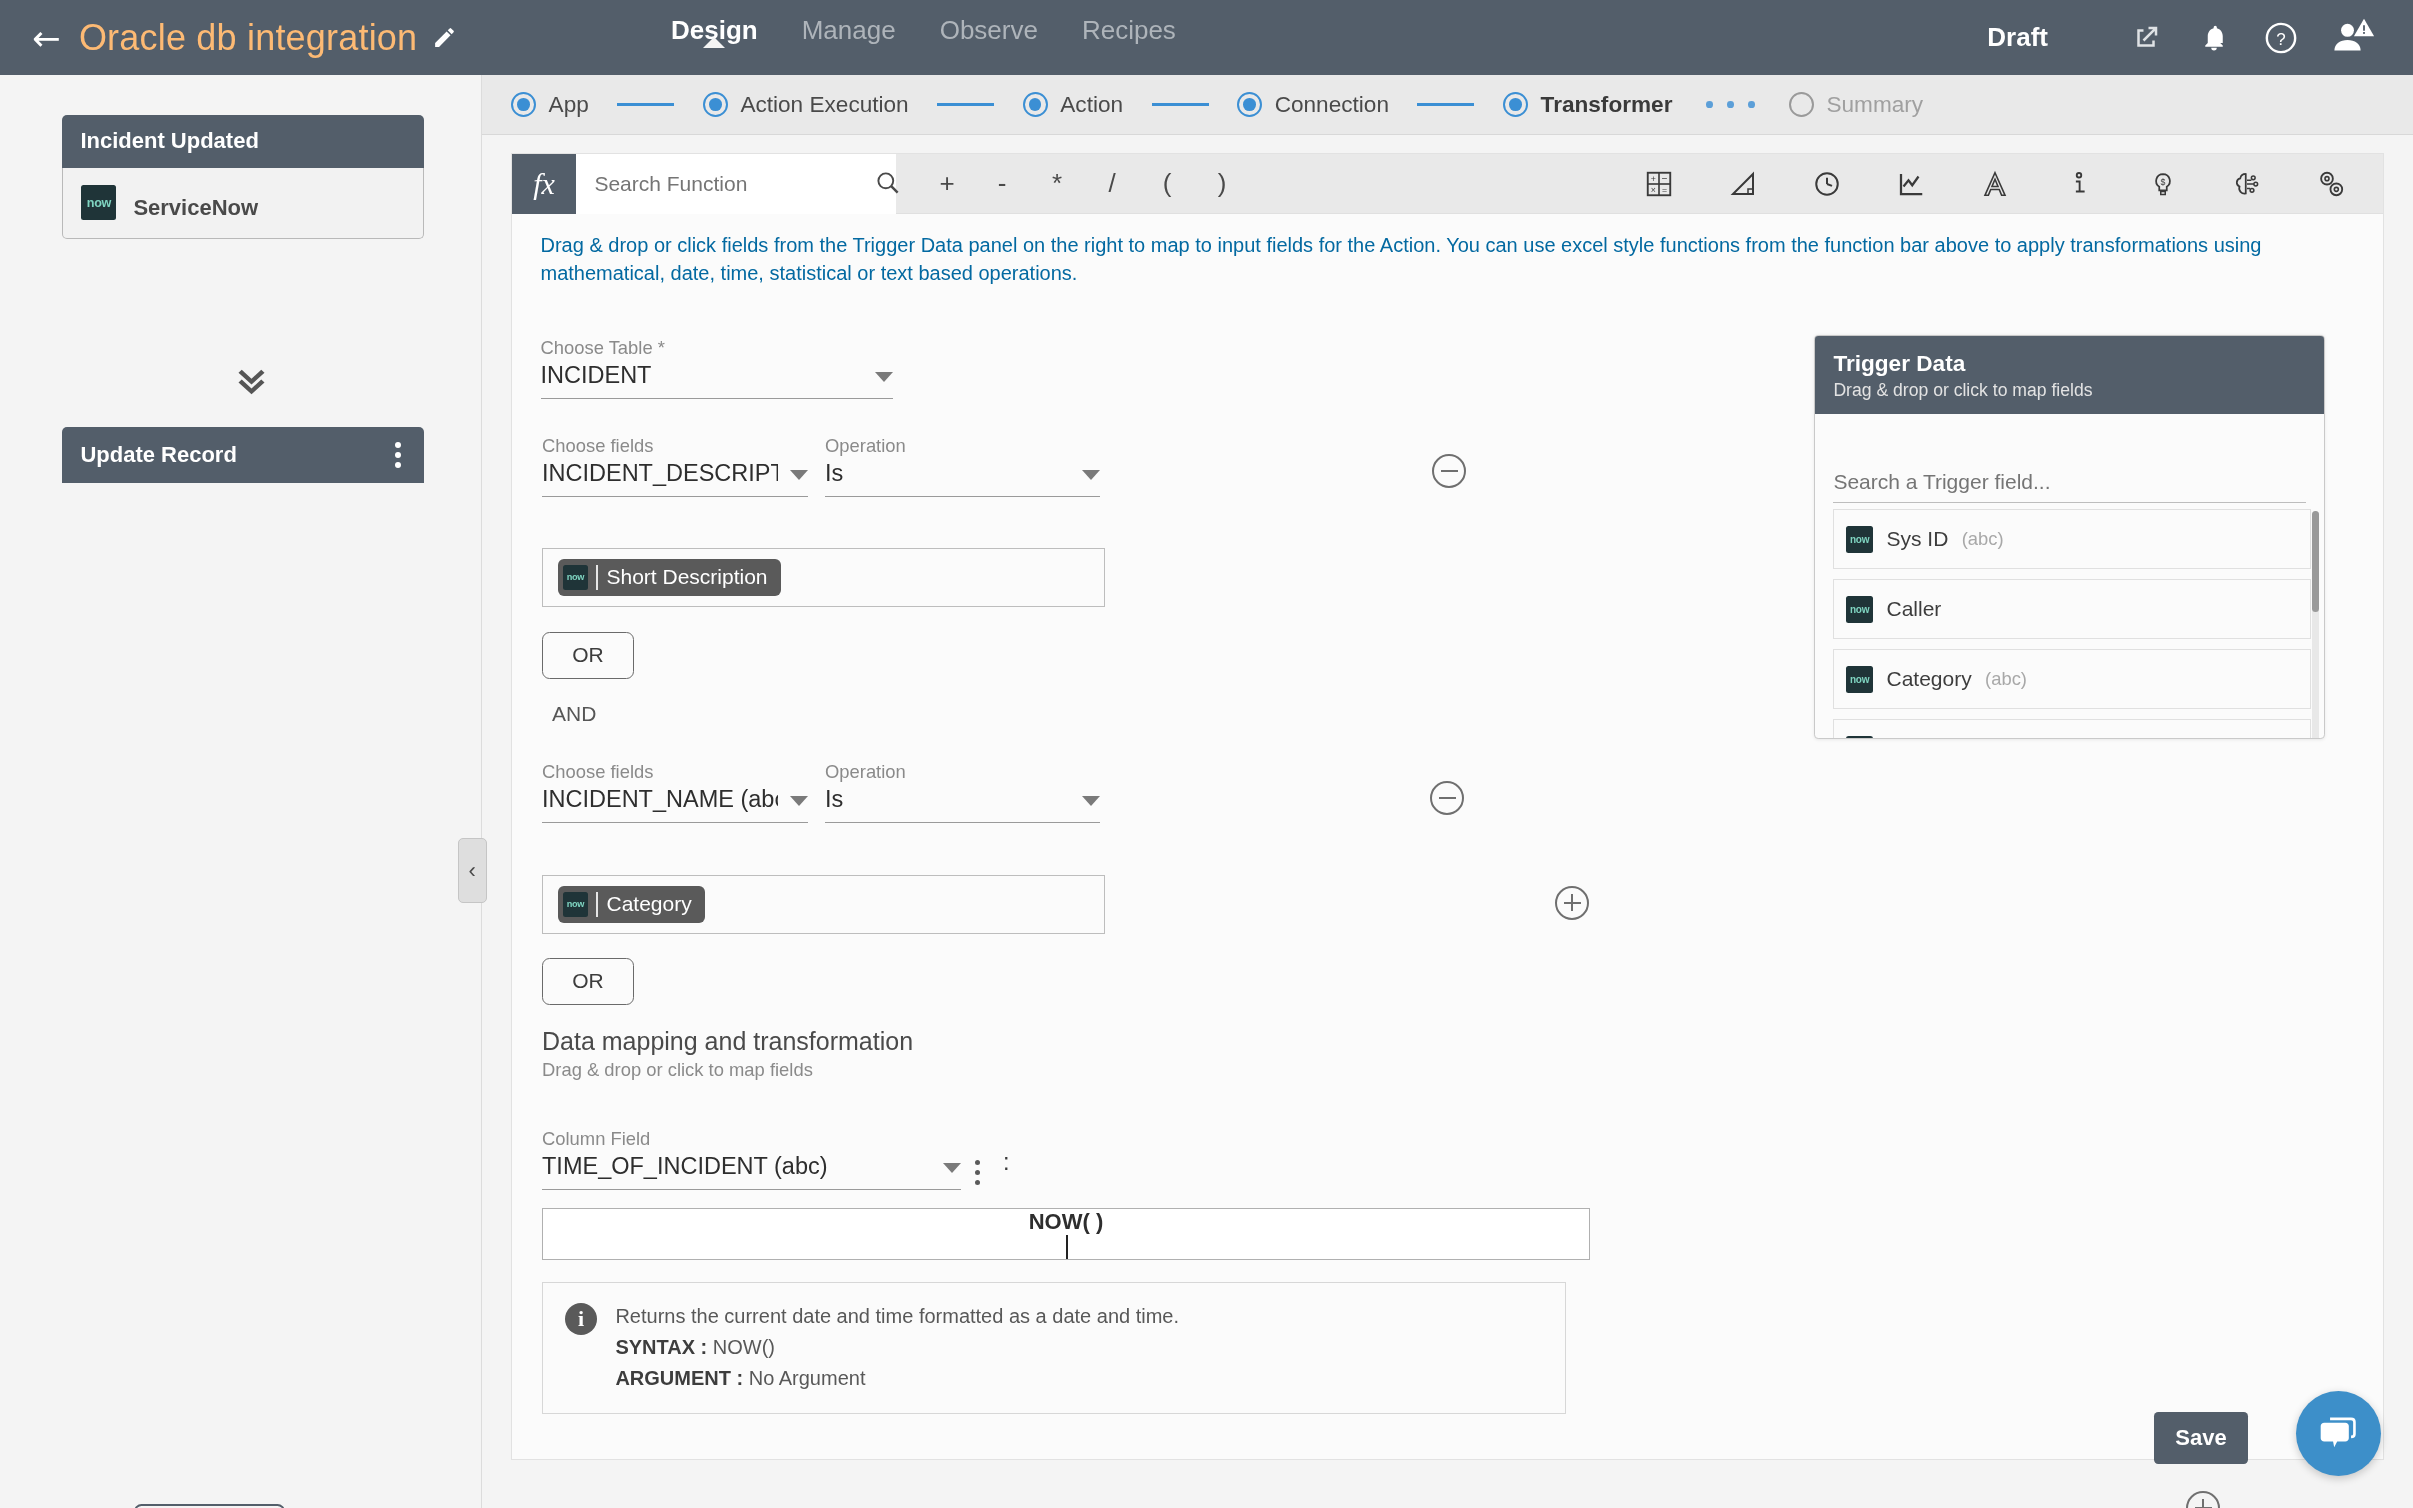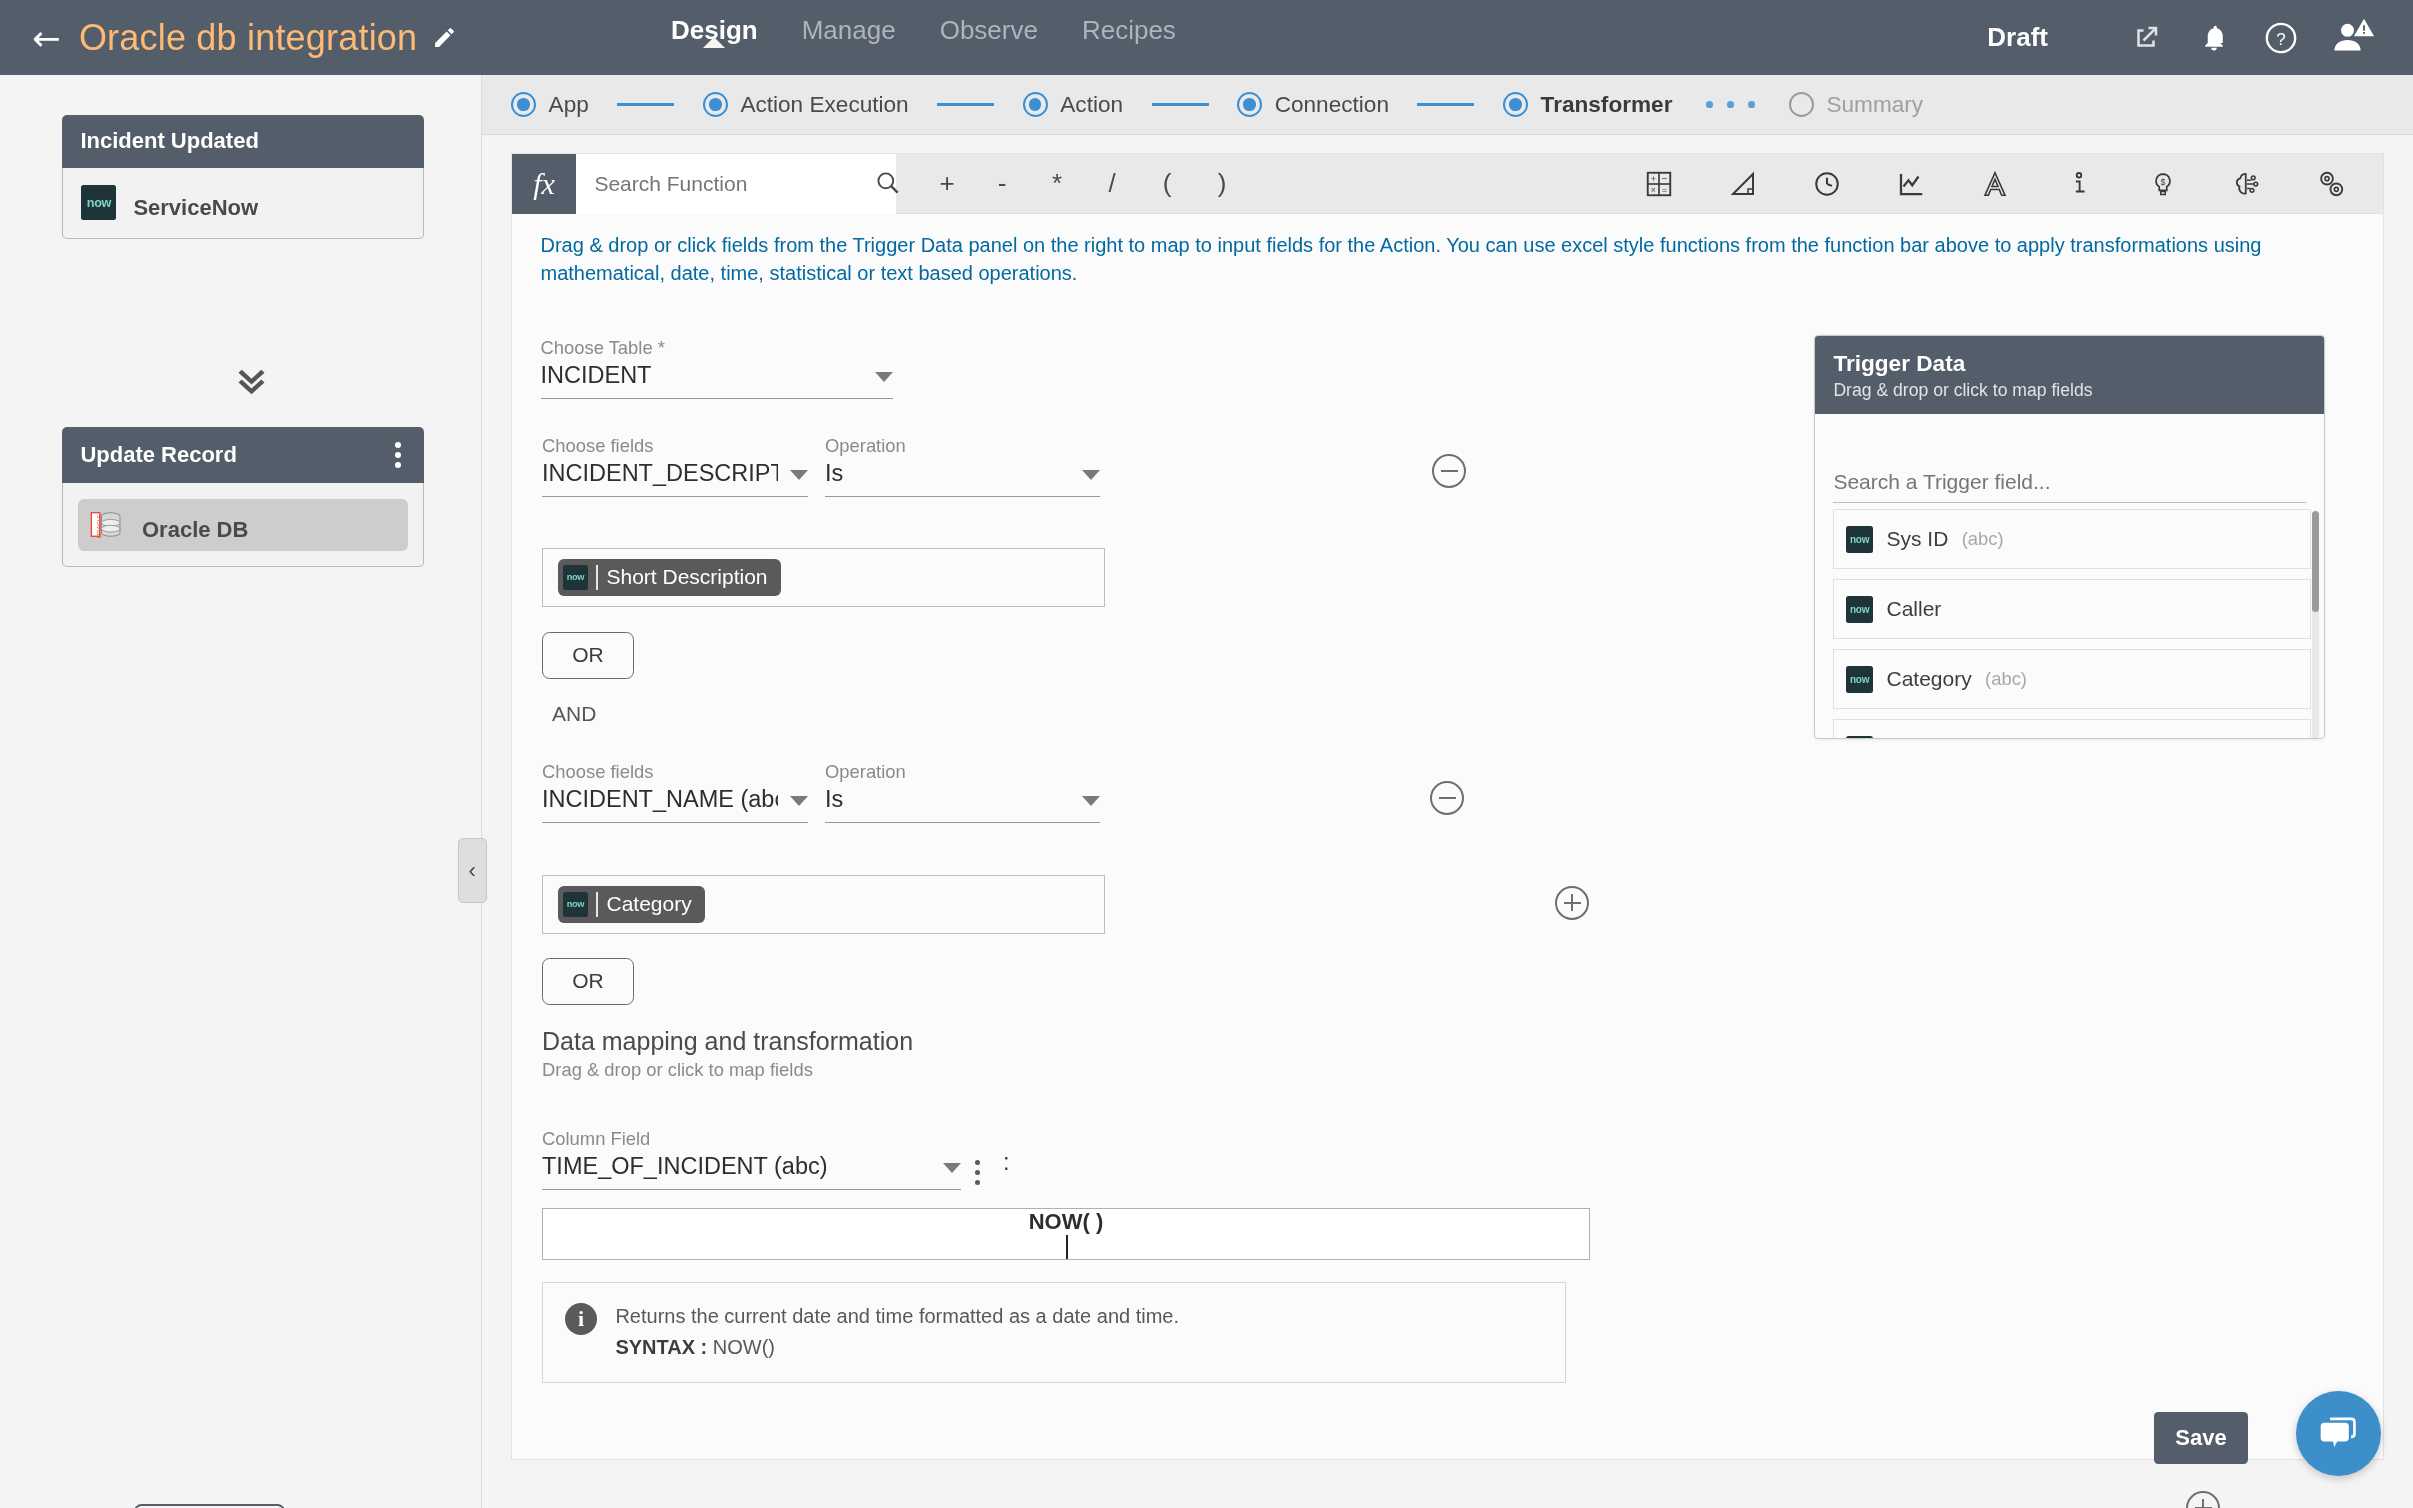--- a/index.html
+++ b/index.html
@@ -365,35 +365,20 @@
 
   <div class="flow-card" style="top:352px">
     <div class="flow-card-head">
       <span>Update Record</span>
       <span class="kebab">
           <span></span>
           <span></span>
           <span></span>
         </span>
     </div>
-    <div class="flow-card-body">
-      <div class="flow-row selected">
-        <span style="display:flex;align-items:center;flex:none">
-          <svg width="37" height="37" viewBox="0 0 44 44">
-            <rect x="4" y="8" width="10" height="28" fill="#fff" stroke="#e8483a" stroke-width="1.6"></rect>
-            <text x="9" y="30" font-size="7" fill="#e8483a" font-family="Liberation Sans" text-anchor="middle" transform="rotate(-90 9 24)">ORACLE</text>
-            <ellipse cx="27" cy="12" rx="11" ry="4" fill="#d6d6d6" stroke="#8e8e8e" stroke-width="1.2"></ellipse>
-            <path d="M16 12v20c0 2.2 4.9 4 11 4s11-1.8 11-4V12" fill="#d6d6d6" stroke="#8e8e8e" stroke-width="1.2"></path>
-            <ellipse cx="27" cy="20" rx="11" ry="4" fill="#eee" stroke="#8e8e8e" stroke-width="1"></ellipse>
-            <ellipse cx="27" cy="27" rx="11" ry="4" fill="#eee" stroke="#8e8e8e" stroke-width="1"></ellipse>
-          </svg>
-        </span>
-        <span class="flow-row-label">Oracle DB</span>
-      </div>
-    </div>
   </div>
 
   <button class="flow-summary-btn">Flow Summary</button>
 </div>
 
 <div class="collapse-handle">‹</div>
 
 <div class="canvas">
   <div class="panel">
 
@@ -576,20 +561,21 @@
       <div class="formula-input" style="position:absolute; left:30px; top:920px;flex-direction:column;">
         <span>NOW( )</span>
         <span class="caret-blink"></span>
       </div>
 
       <div class="info-box" style="position:absolute; left:30px; top:994px;">
         <span class="info-ic">i</span>
         <div class="info-lines">
           <div>Returns the current date and time formatted as a date and time.</div>
           <div><b>SYNTAX :</b> <span>NOW()</span></div>
+          <div><b>ARGUMENT :</b> <span>No Argument</span></div>
         </div>
       </div>
 
       <span class="circ-btn plus" style="left:1674px; top:1203px;"></span>
     </div>
   </div>
 </div>
 
 <div class="trigger-panel">
   <div class="tp-head">

